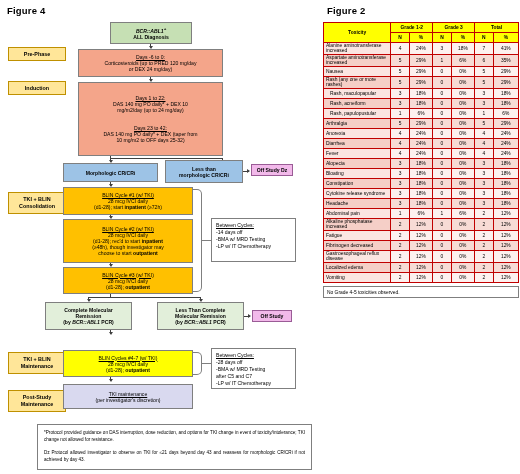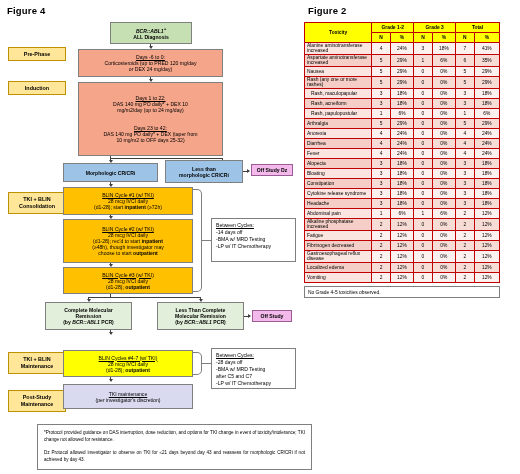--- a/index.html
+++ b/index.html
@@ -60,21 +60,21 @@
   .bracket{position:absolute;border:1px solid #7f7f7f;border-left:none;box-sizing:border-box;}
   .brstem{position:absolute;height:1px;background:#7f7f7f;}
   #footnote{
     position:absolute;left:37px;top:424px;width:275px;height:46px;
     box-sizing:border-box;border:1px solid #7f7f7f;background:#fff;
     font-size:4.6px;line-height:1.6;padding:4px 6px;text-align:justify;
   }
   #footnote p{margin:0 0 5px 0;}
   #footnote p:last-child{margin:0;}
   
-  #figure2{position:absolute;left:306px;top:0;width:195px;height:474px;}
+  #figure2{position:absolute;left:325px;top:0;width:195px;height:474px;}
   #fig2-title{position:absolute;left:2px;top:5px;}
   #tox-table{
     position:absolute;left:-2px;top:22px;width:196px;
     border-collapse:collapse;font-size:4.9px;table-layout:fixed;
   }
   #tox-table th,#tox-table td{
     border:1px solid #c00000;padding:0;margin:0;
     text-align:center;vertical-align:middle;height:9px;
   }
   #tox-table th{background:#ffff00;font-weight:bold;color:#000;}

